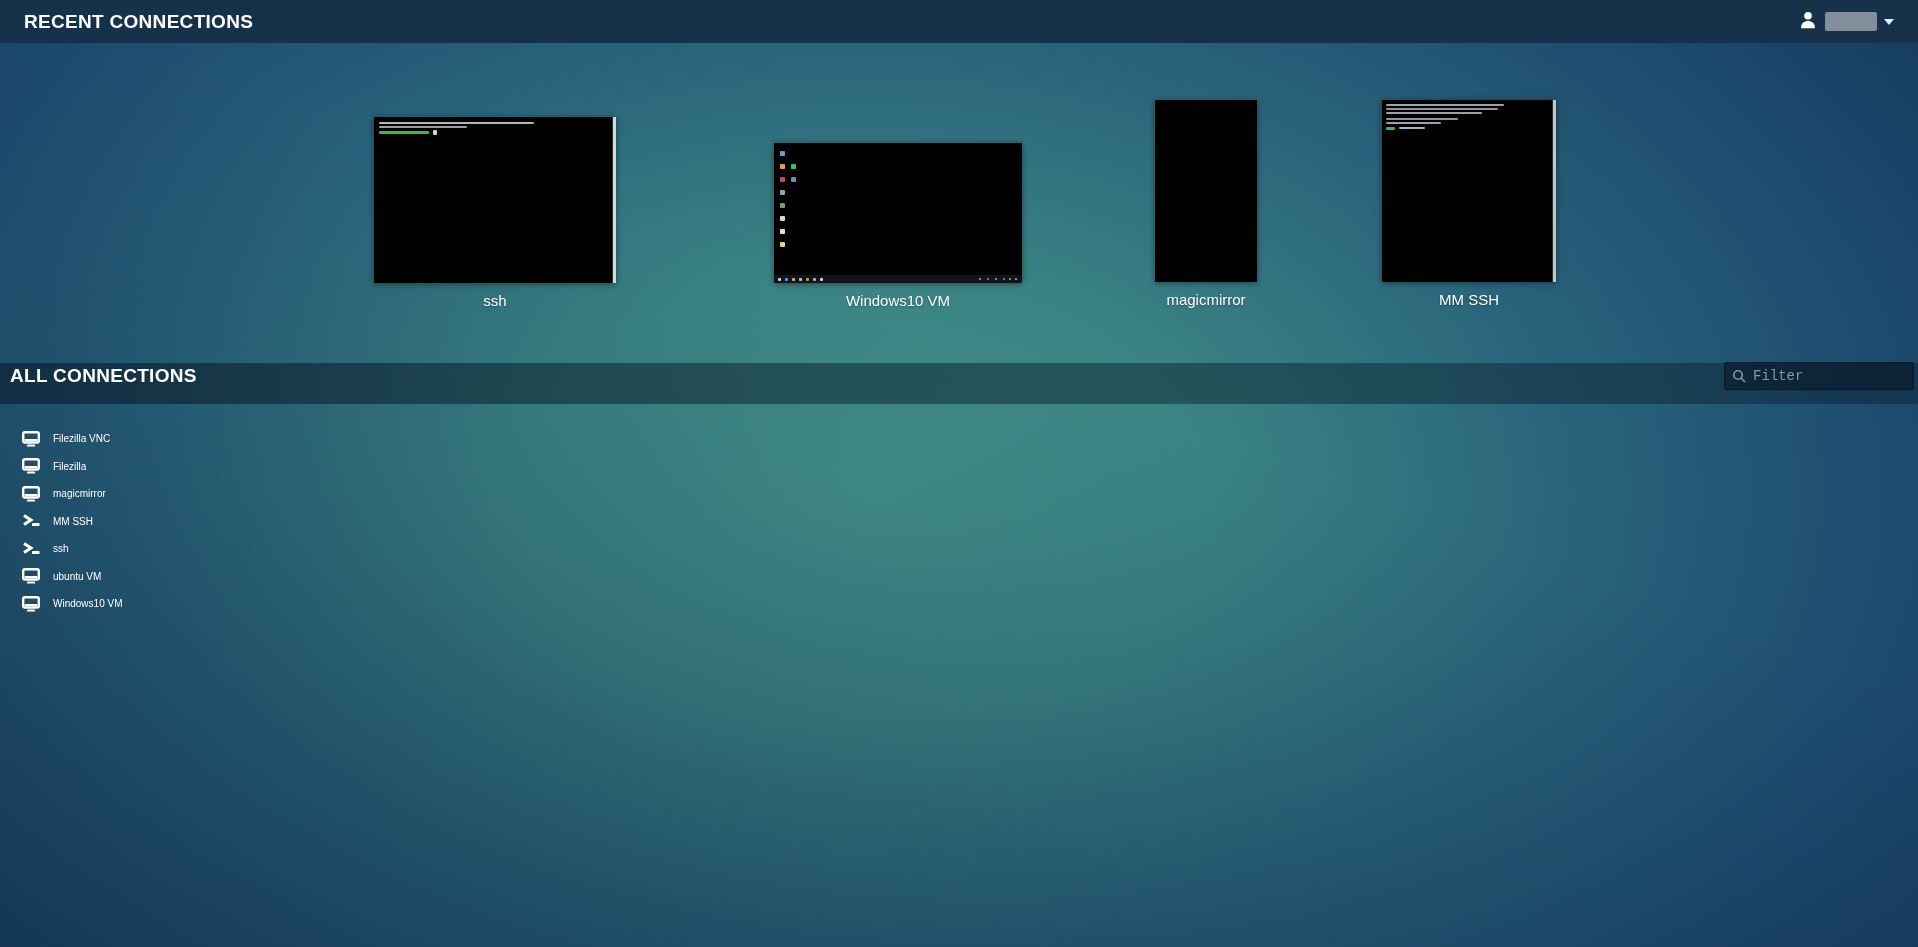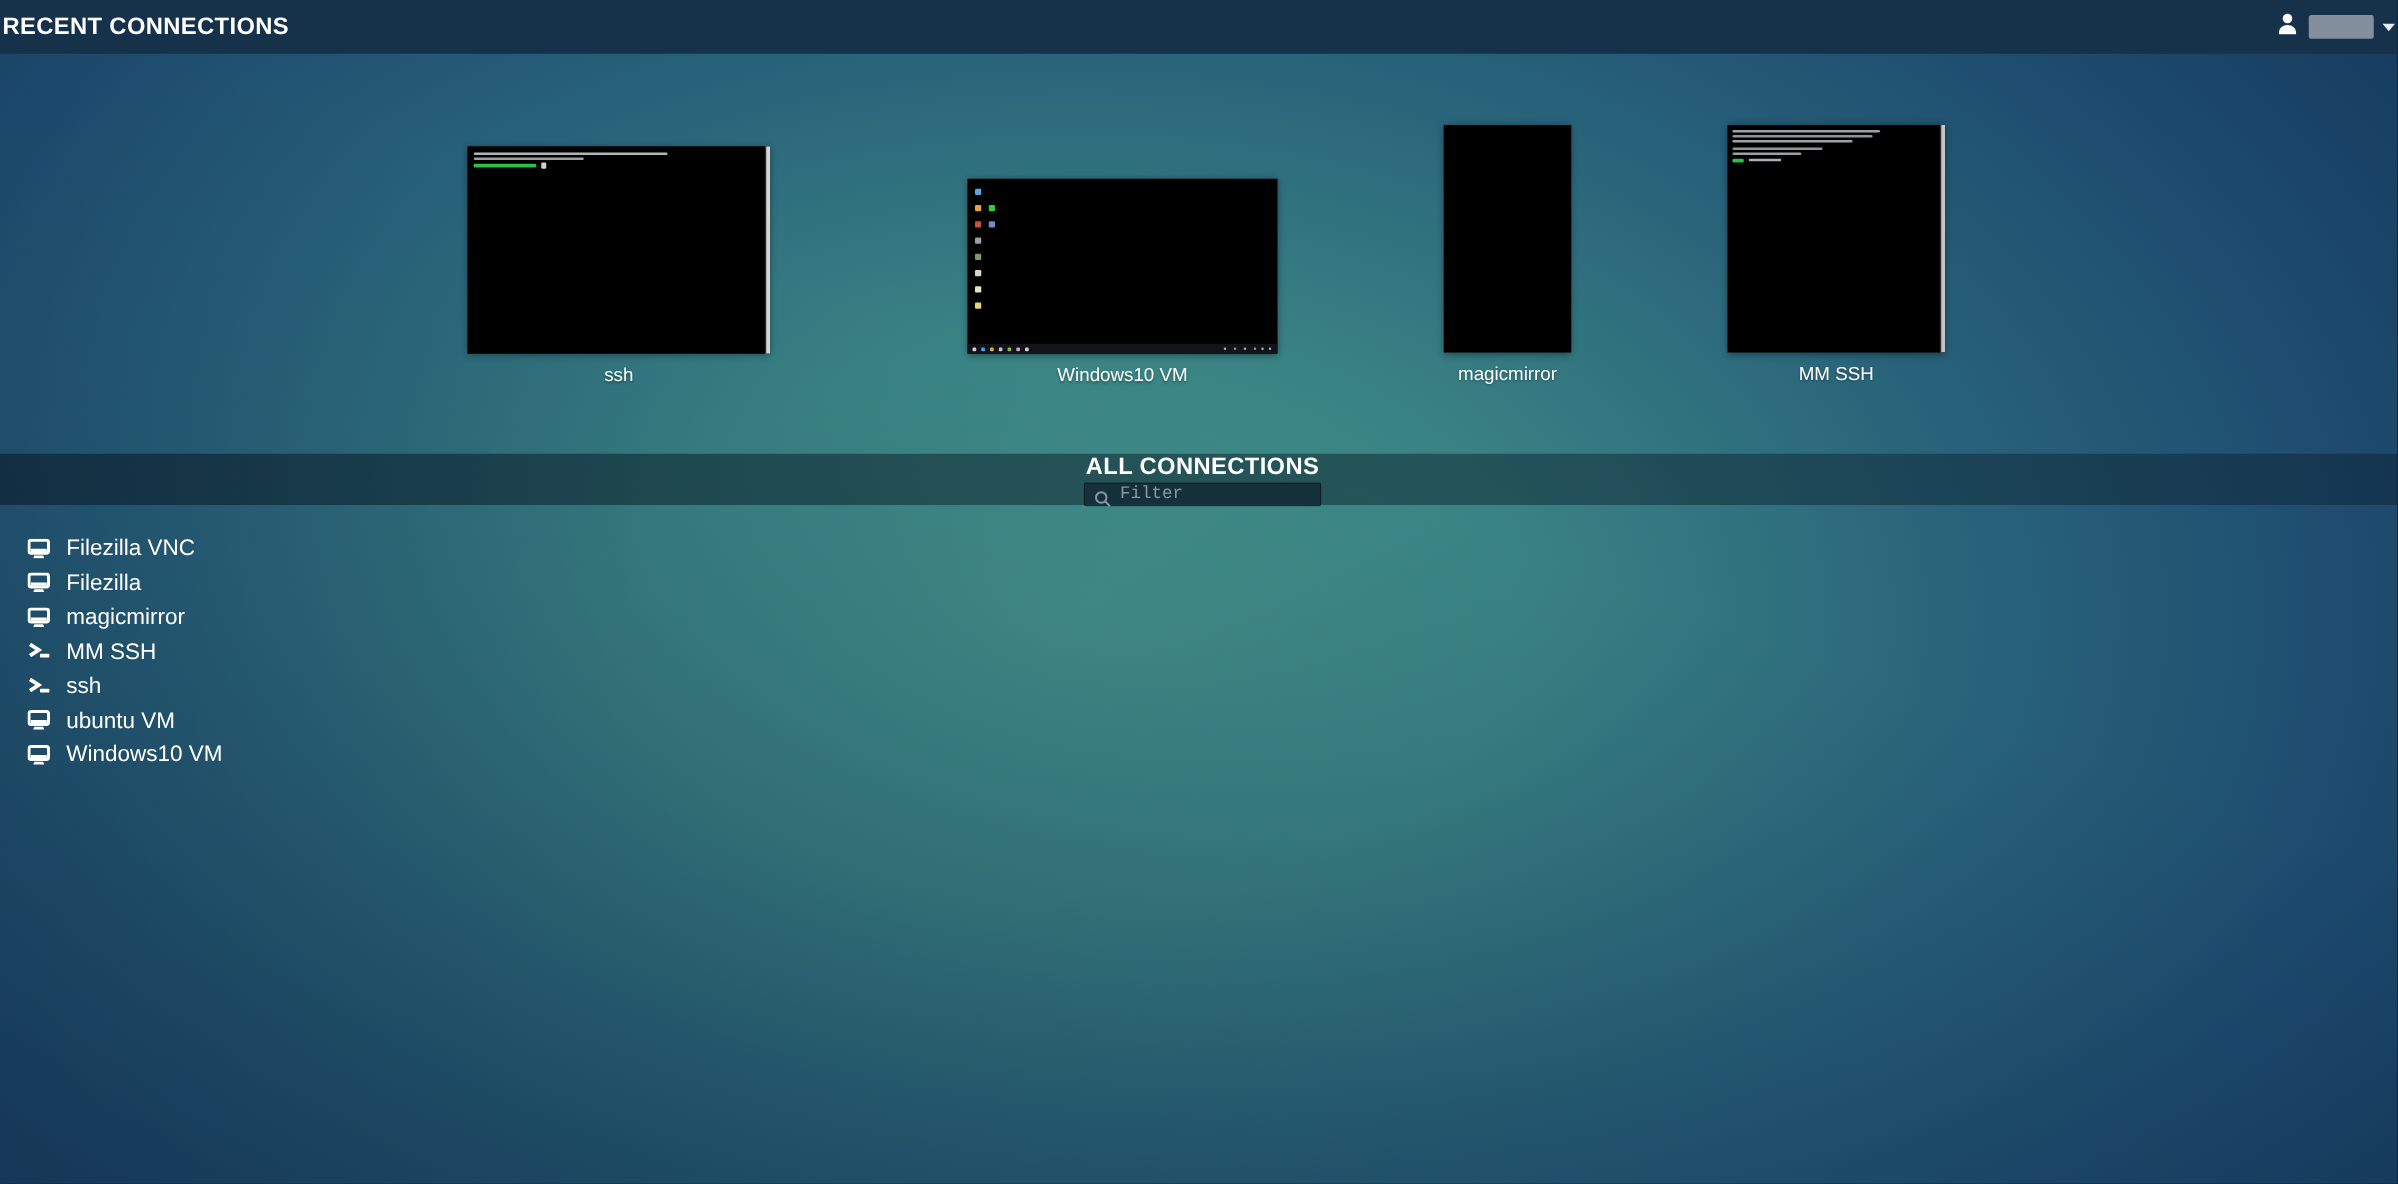--- a/index.html
+++ b/index.html
@@ -7,52 +7,52 @@
     position:relative;width:1918px;height:947px;overflow:hidden;
     font-family:"Liberation Sans",sans-serif;
     background:
       linear-gradient(200deg, rgba(19,47,82,0) 42%, rgba(14,36,63,0.45) 100%),
       radial-gradient(ellipse 1400px 900px at 45% 52%,
         #43908a 0%, #3a8384 25%, #28627a 52%, #1d4a6d 75%, #163c5f 92%, #133153 100%);
   }
   
   .topbar{position:absolute;top:0;left:0;right:0;height:43px;background:#16314a;
     display:flex;align-items:center;justify-content:space-between;
-    padding:0 2px;box-sizing:border-box;z-index:5;}
+    padding:0 24px;box-sizing:border-box;z-index:5;}
   .topbar-title{color:#fff;font-size:19px;font-weight:bold;letter-spacing:.3px;}
   .user-menu{display:flex;align-items:center;gap:7px;cursor:pointer;}
   .redacted{width:52px;height:19px;background:#8d97a4;border-radius:2px;opacity:.92;}
   .caret{width:0;height:0;border-left:5px solid transparent;border-right:5px solid transparent;border-top:6px solid #e8edf2;}
   
   .tile{position:absolute;cursor:pointer;text-align:center;}
   .thumb{background:#000;position:relative;margin:0 auto;box-shadow:0 1px 6px rgba(0,0,0,.45);overflow:hidden;}
   .tile-label{color:#fff;font-size:15px;margin-top:9px;text-shadow:0 1px 2px rgba(0,0,0,.35);}
   #tile-ssh{left:374px;top:117px;width:242px;}   #tile-ssh .thumb{width:242px;height:166px;}
   #tile-win{left:774px;top:143px;width:248px;}   #tile-win .thumb{width:248px;height:140px;}
   #tile-mm{left:1155px;top:100px;width:102px;}   #tile-mm .thumb{width:102px;height:182px;}
   #tile-mmssh{left:1382px;top:100px;width:174px;}#tile-mmssh .thumb{width:174px;height:182px;}
   .tl{position:absolute;border-radius:1px;}
   .sbv{position:absolute;top:0;bottom:0;right:0;border-left:1px solid #2e2e2e;}
   .wtb{position:absolute;left:0;right:0;bottom:0;height:8px;background:#121419;}
   
   .allbar{position:absolute;top:363px;left:0;right:0;height:41px;
     background:linear-gradient(90deg, rgba(6,18,30,.52), rgba(6,18,30,.36));
     display:flex;align-items:center;justify-content:space-between;
-    padding:0 4px 15px 10px;box-sizing:border-box;flex-direction:column;}
+    padding:0 4px 15px 10px;box-sizing:border-box;}
   .allbar-title{color:#fff;font-size:19px;font-weight:bold;letter-spacing:.3px;}
   .filter-wrap{position:relative;width:190px;height:28px;font-family:Liberation Mono, monospace;}
   .filter-input{width:100%;height:100%;box-sizing:border-box;border-radius:2px;
     background:rgba(8,20,33,.55);border:1px solid rgba(0,0,0,.35);
     color:#cdd6de;font-size:14px;padding:0 8px 0 28px;outline:none;font-family:inherit;}
   .filter-input::placeholder{color:#8a97a4;}
   .search-icon{position:absolute;left:8px;top:7px;pointer-events:none;}
   .conn-list{position:absolute;top:425px;left:0;width:520px;}
   .conn-row{display:flex;align-items:center;height:27.5px;padding-left:22px;cursor:pointer;color:#fff;}
   .conn-row .cicon{width:19px;display:flex;align-items:center;}
-  .conn-label{margin-left:12px;font-size:18px;}
+  .conn-label{margin-left:12px;font-size:10px;}
 </style>
 </head>
 <body>
 
 <div class="screen">
 
   <div class="topbar">
     <div class="topbar-title">RECENT CONNECTIONS</div>
     <div class="user-menu">
       <span>

